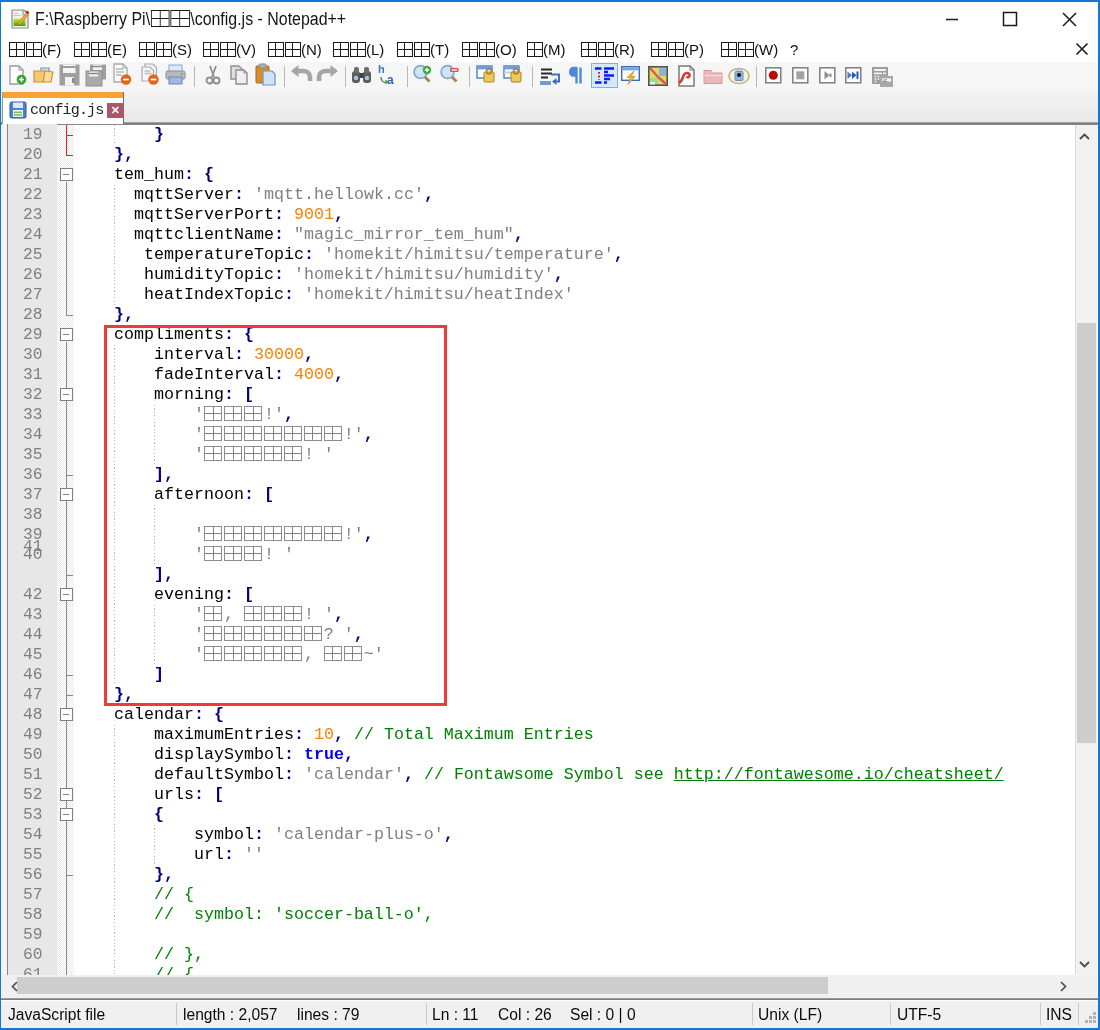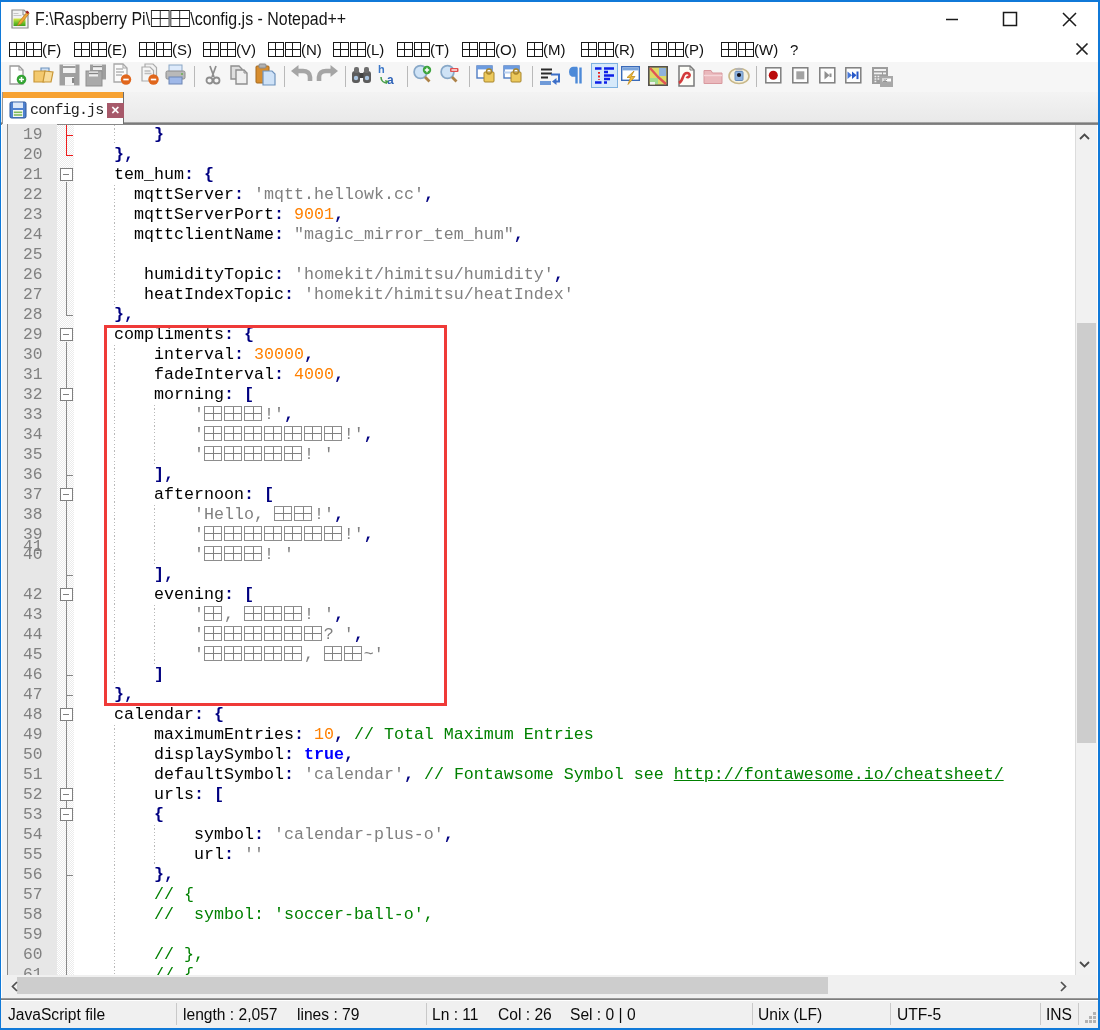--- a/index.html
+++ b/index.html
@@ -369,20 +369,21 @@
 <div class="ln" style="top:145px">    <b class="op">},</b></div>
 <div class="no" style="top:145px">20</div>
 <div class="ln" style="top:165px">    <span class="id">tem_hum</span><b class="op">:</b> <b class="op">{</b></div>
 <div class="no" style="top:165px">21</div>
 <div class="ln" style="top:185px">      <span class="id">mqttServer</span><b class="op">:</b> <span class="st">'mqtt.hellowk.cc'</span><b class="op">,</b></div>
 <div class="no" style="top:185px">22</div>
 <div class="ln" style="top:205px">      <span class="id">mqttServerPort</span><b class="op">:</b> <span class="nu">9001</span><b class="op">,</b></div>
 <div class="no" style="top:205px">23</div>
 <div class="ln" style="top:225px">      <span class="id">mqttclientName</span><b class="op">:</b> <span class="st">"magic_mirror_tem_hum"</span><b class="op">,</b></div>
 <div class="no" style="top:225px">24</div>
+<div class="ln" style="top:245px">       <span class="id">temperatureTopic</span><b class="op">:</b> <span class="st">'homekit/himitsu/temperature'</span><b class="op">,</b></div>
 <div class="no" style="top:245px">25</div>
 <div class="ln" style="top:265px">       <span class="id">humidityTopic</span><b class="op">:</b> <span class="st">'homekit/himitsu/humidity'</span><b class="op">,</b></div>
 <div class="no" style="top:265px">26</div>
 <div class="ln" style="top:285px">       <span class="id">heatIndexTopic</span><b class="op">:</b> <span class="st">'homekit/himitsu/heatIndex'</span></div>
 <div class="no" style="top:285px">27</div>
 <div class="ln" style="top:305px">    <b class="op">},</b></div>
 <div class="no" style="top:305px">28</div>
 <div class="ln" style="top:325px">    <span class="id">compliments</span><b class="op">:</b> <b class="op">{</b></div>
 <div class="no" style="top:325px">29</div>
 <div class="ln" style="top:345px">        <span class="id">interval</span><b class="op">:</b> <span class="nu">30000</span><b class="op">,</b></div>
@@ -394,21 +395,20 @@
 <div class="ln" style="top:405px">            <span class="st">'<i class="cj"></i><i class="cj"></i><i class="cj"></i>!'</span><b class="op">,</b></div>
 <div class="no" style="top:405px">33</div>
 <div class="ln" style="top:425px">            <span class="st">'<i class="cj"></i><i class="cj"></i><i class="cj"></i><i class="cj"></i><i class="cj"></i><i class="cj"></i><i class="cj"></i>!'</span><b class="op">,</b></div>
 <div class="no" style="top:425px">34</div>
 <div class="ln" style="top:445px">            <span class="st">'<i class="cj"></i><i class="cj"></i><i class="cj"></i><i class="cj"></i><i class="cj"></i>! '</span></div>
 <div class="no" style="top:445px">35</div>
 <div class="ln" style="top:465px">        <b class="op">],</b></div>
 <div class="no" style="top:465px">36</div>
 <div class="ln" style="top:485px">        <span class="id">afternoon</span><b class="op">:</b> <b class="op">[</b></div>
 <div class="no" style="top:485px">37</div>
-<div class="ln" style="top:505px">            <span class="st">'Hello, <i class="cj"></i><i class="cj"></i>!'</span><b class="op">,</b></div>
 <div class="no" style="top:505px">38</div>
 <div class="ln" style="top:525px">            <span class="st">'<i class="cj"></i><i class="cj"></i><i class="cj"></i><i class="cj"></i><i class="cj"></i><i class="cj"></i><i class="cj"></i>!'</span><b class="op">,</b></div>
 <div class="no" style="top:525px">39</div>
 <div class="ln" style="top:545px">            <span class="st">'<i class="cj"></i><i class="cj"></i><i class="cj"></i>! '</span></div>
 <div class="no" style="top:545px">40</div>
 <div class="ln" style="top:565px">        <b class="op">],</b></div>
 <div class="no" style="top:537px">41</div>
 <div class="ln" style="top:585px">        <span class="id">evening</span><b class="op">:</b> <b class="op">[</b></div>
 <div class="no" style="top:585px">42</div>
 <div class="ln" style="top:605px">            <span class="st">'<i class="cj"></i>, <i class="cj"></i><i class="cj"></i><i class="cj"></i>! '</span><b class="op">,</b></div>

